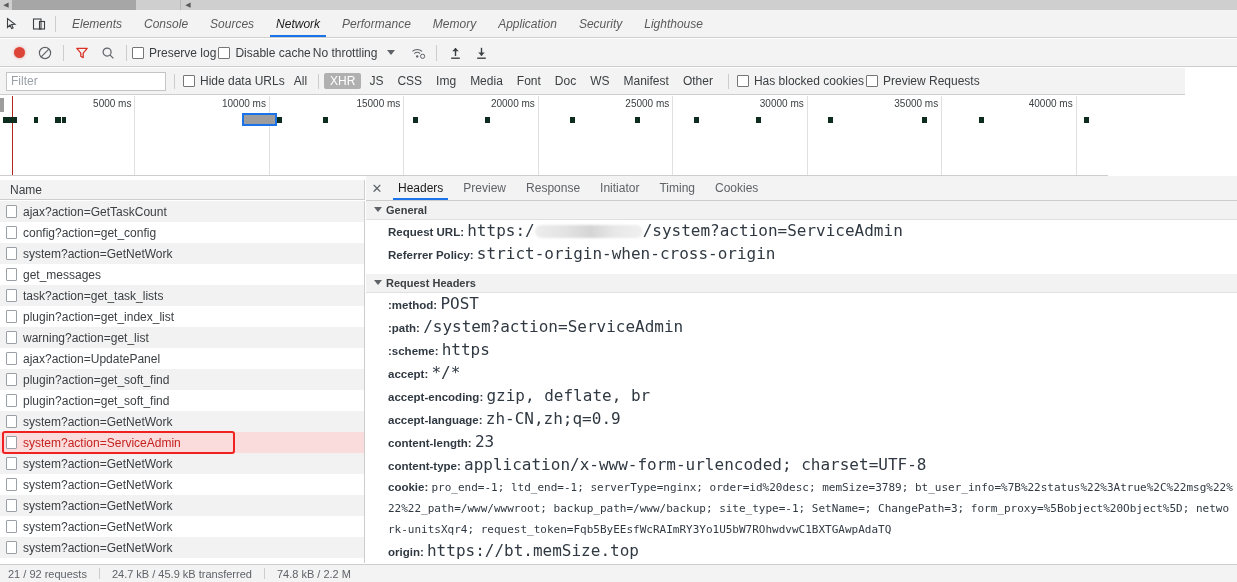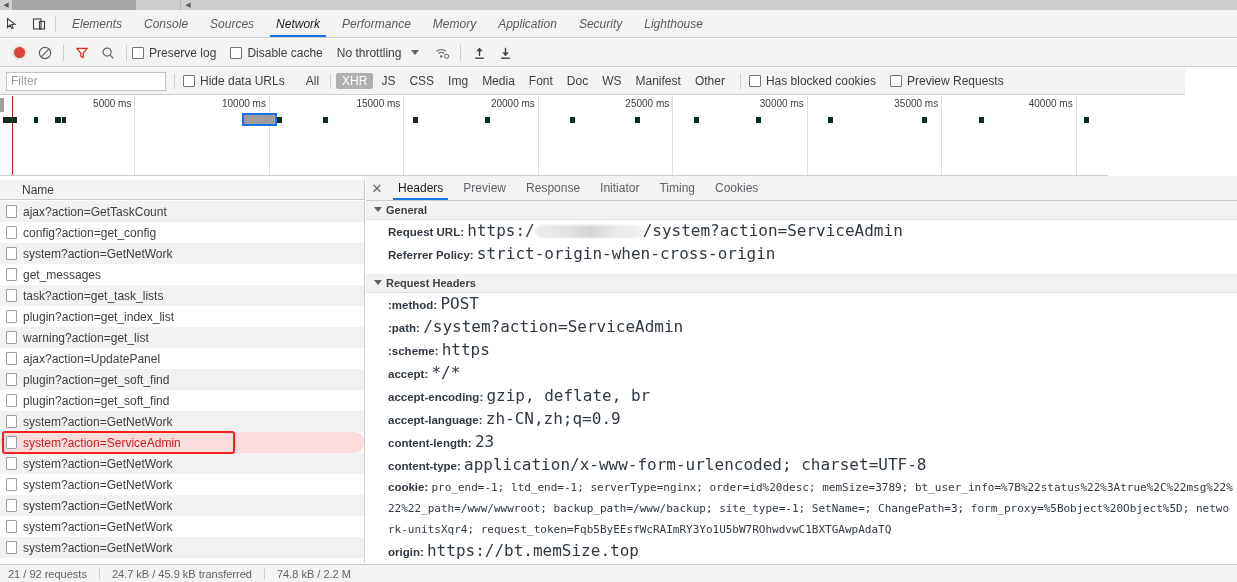--- a/index.html
+++ b/index.html
@@ -79,21 +79,21 @@
   }
   .nt-sep { width: 1px; height: 16px; background: #cdcdcd; margin: 0 5px; }
   .chk {
     width: 12px; height: 12px; border: 1px solid #767676; background: #fff;
     display: inline-block; vertical-align: -2px; border-radius: 1px;
   }
   .chklabel {
     font-size: 12px; color: #3c4043; margin-left: 5px; cursor: pointer;
     white-space: nowrap;
   }
-  .chkwrap { display: flex; align-items: center; margin-right: 14px; cursor: pointer; }
+  .chkwrap { display: flex; align-items: center; margin-right: 2px; cursor: pointer; }
   .throttle {
     font-size: 12px; color: #3c4043; cursor: pointer; white-space: nowrap;
   }
   .caret-dn {
     width: 0; height: 0; border-left: 4px solid transparent;
     border-right: 4px solid transparent; border-top: 5px solid #5f6368;
     margin: 0 10px;
   }
 
   
@@ -141,36 +141,36 @@
   .ov-leftcap {
     position: absolute; left: 0; top: 0; width: 4px; height: 14px;
     background: #9d9d9d;
   }
 
   
   .namehdr {
     position: absolute; left: 0; top: 180px; width: 365px; height: 20px;
     background: #f3f3f3; border-bottom: 1px solid #cdcdcd;
     border-right: 1px solid #cdcdcd;
-    font-size: 12px; color: #3c4043; line-height: 20px; padding-left: 22px;
+    font-size: 12px; color: #3c4043; line-height: 20px; padding-left: 10px;
   }
 
   
   .reqlist {
     position: absolute; left: 0; top: 201px; width: 365px; height: 362px;
     border-right: 1px solid #cdcdcd; overflow: hidden; background: #fff;
   }
   .req-row {
     height: 21px; display: flex; align-items: center; padding-left: 6px;
     font-size: 12px; color: #3c4043; white-space: nowrap; cursor: pointer;
   }
   .req-row.odd { background: #f2f2f2; }
   .req-row.even { background: #ffffff; }
   .req-row.selected {
-    background: #fadcdc; color: #c5221f; border-radius: 9px;
+    background: #fadcdc; color: #c5221f;
   }
   .file-icon {
     width: 11px; height: 13px; border: 1px solid #9aa0a6; background: #fff;
     margin-right: 6px; flex: 0 0 auto; border-radius: 1px;
   }
   .req-name { overflow: hidden; text-overflow: ellipsis; }
   .sel-ring {
     position: absolute; left: 2px; width: 233px; height: 23px;
     border: 2px solid #ef2121; border-radius: 3px; pointer-events: none;
   }

